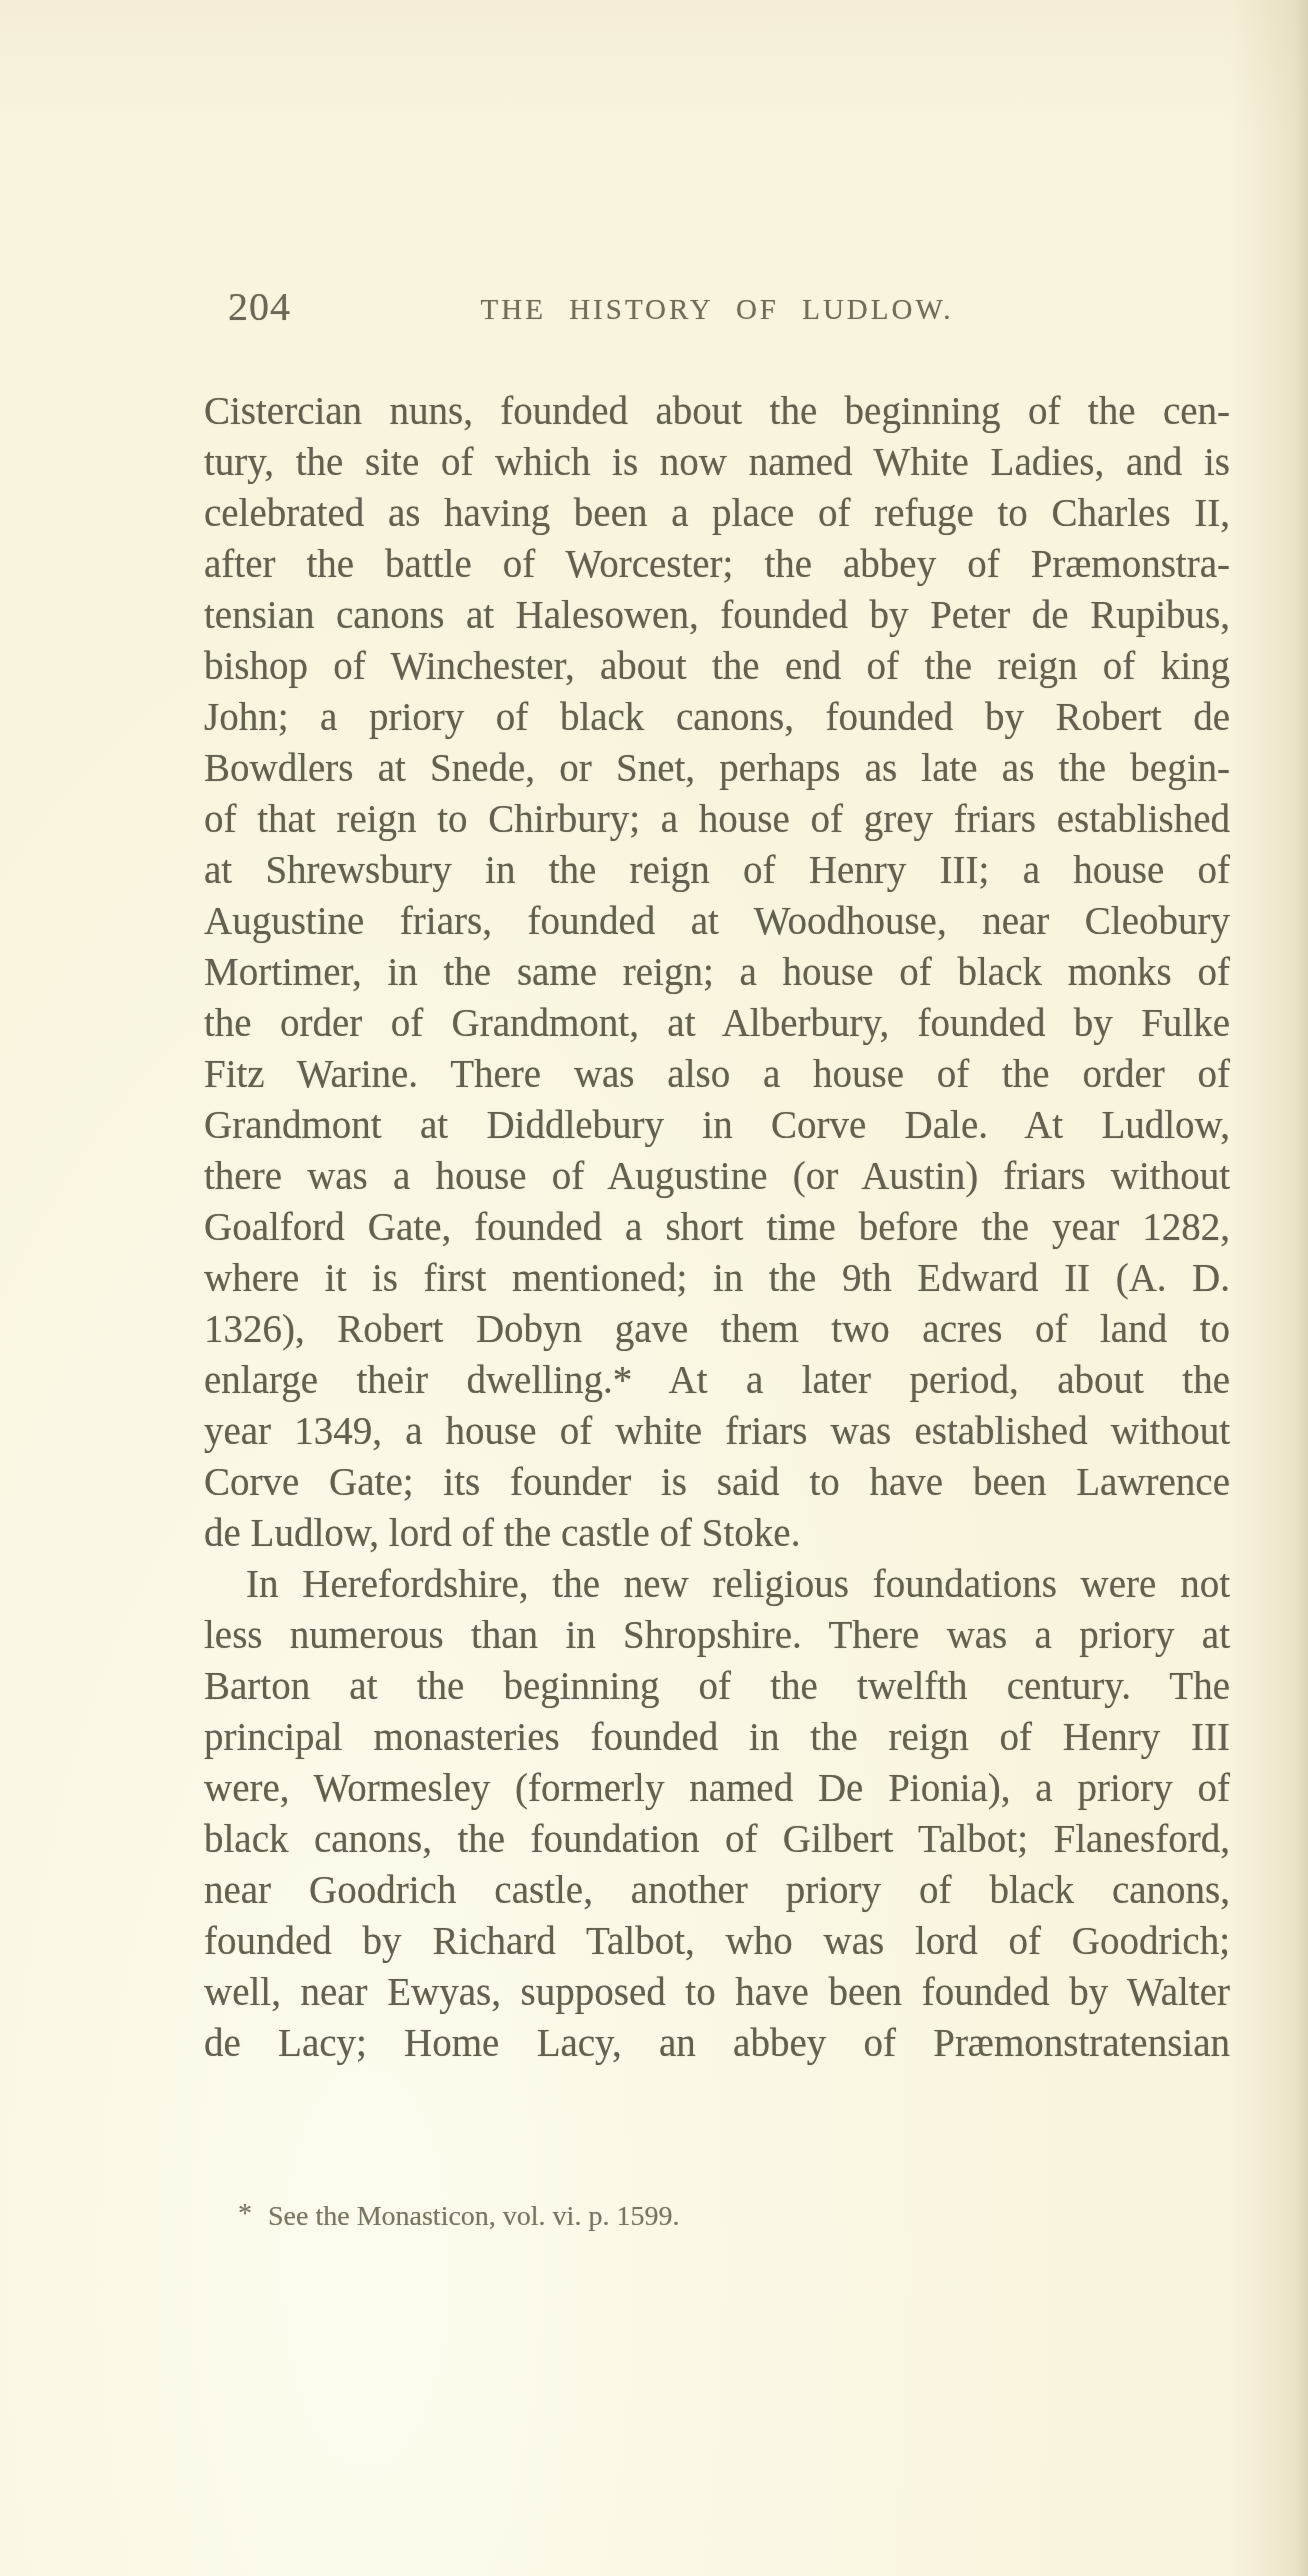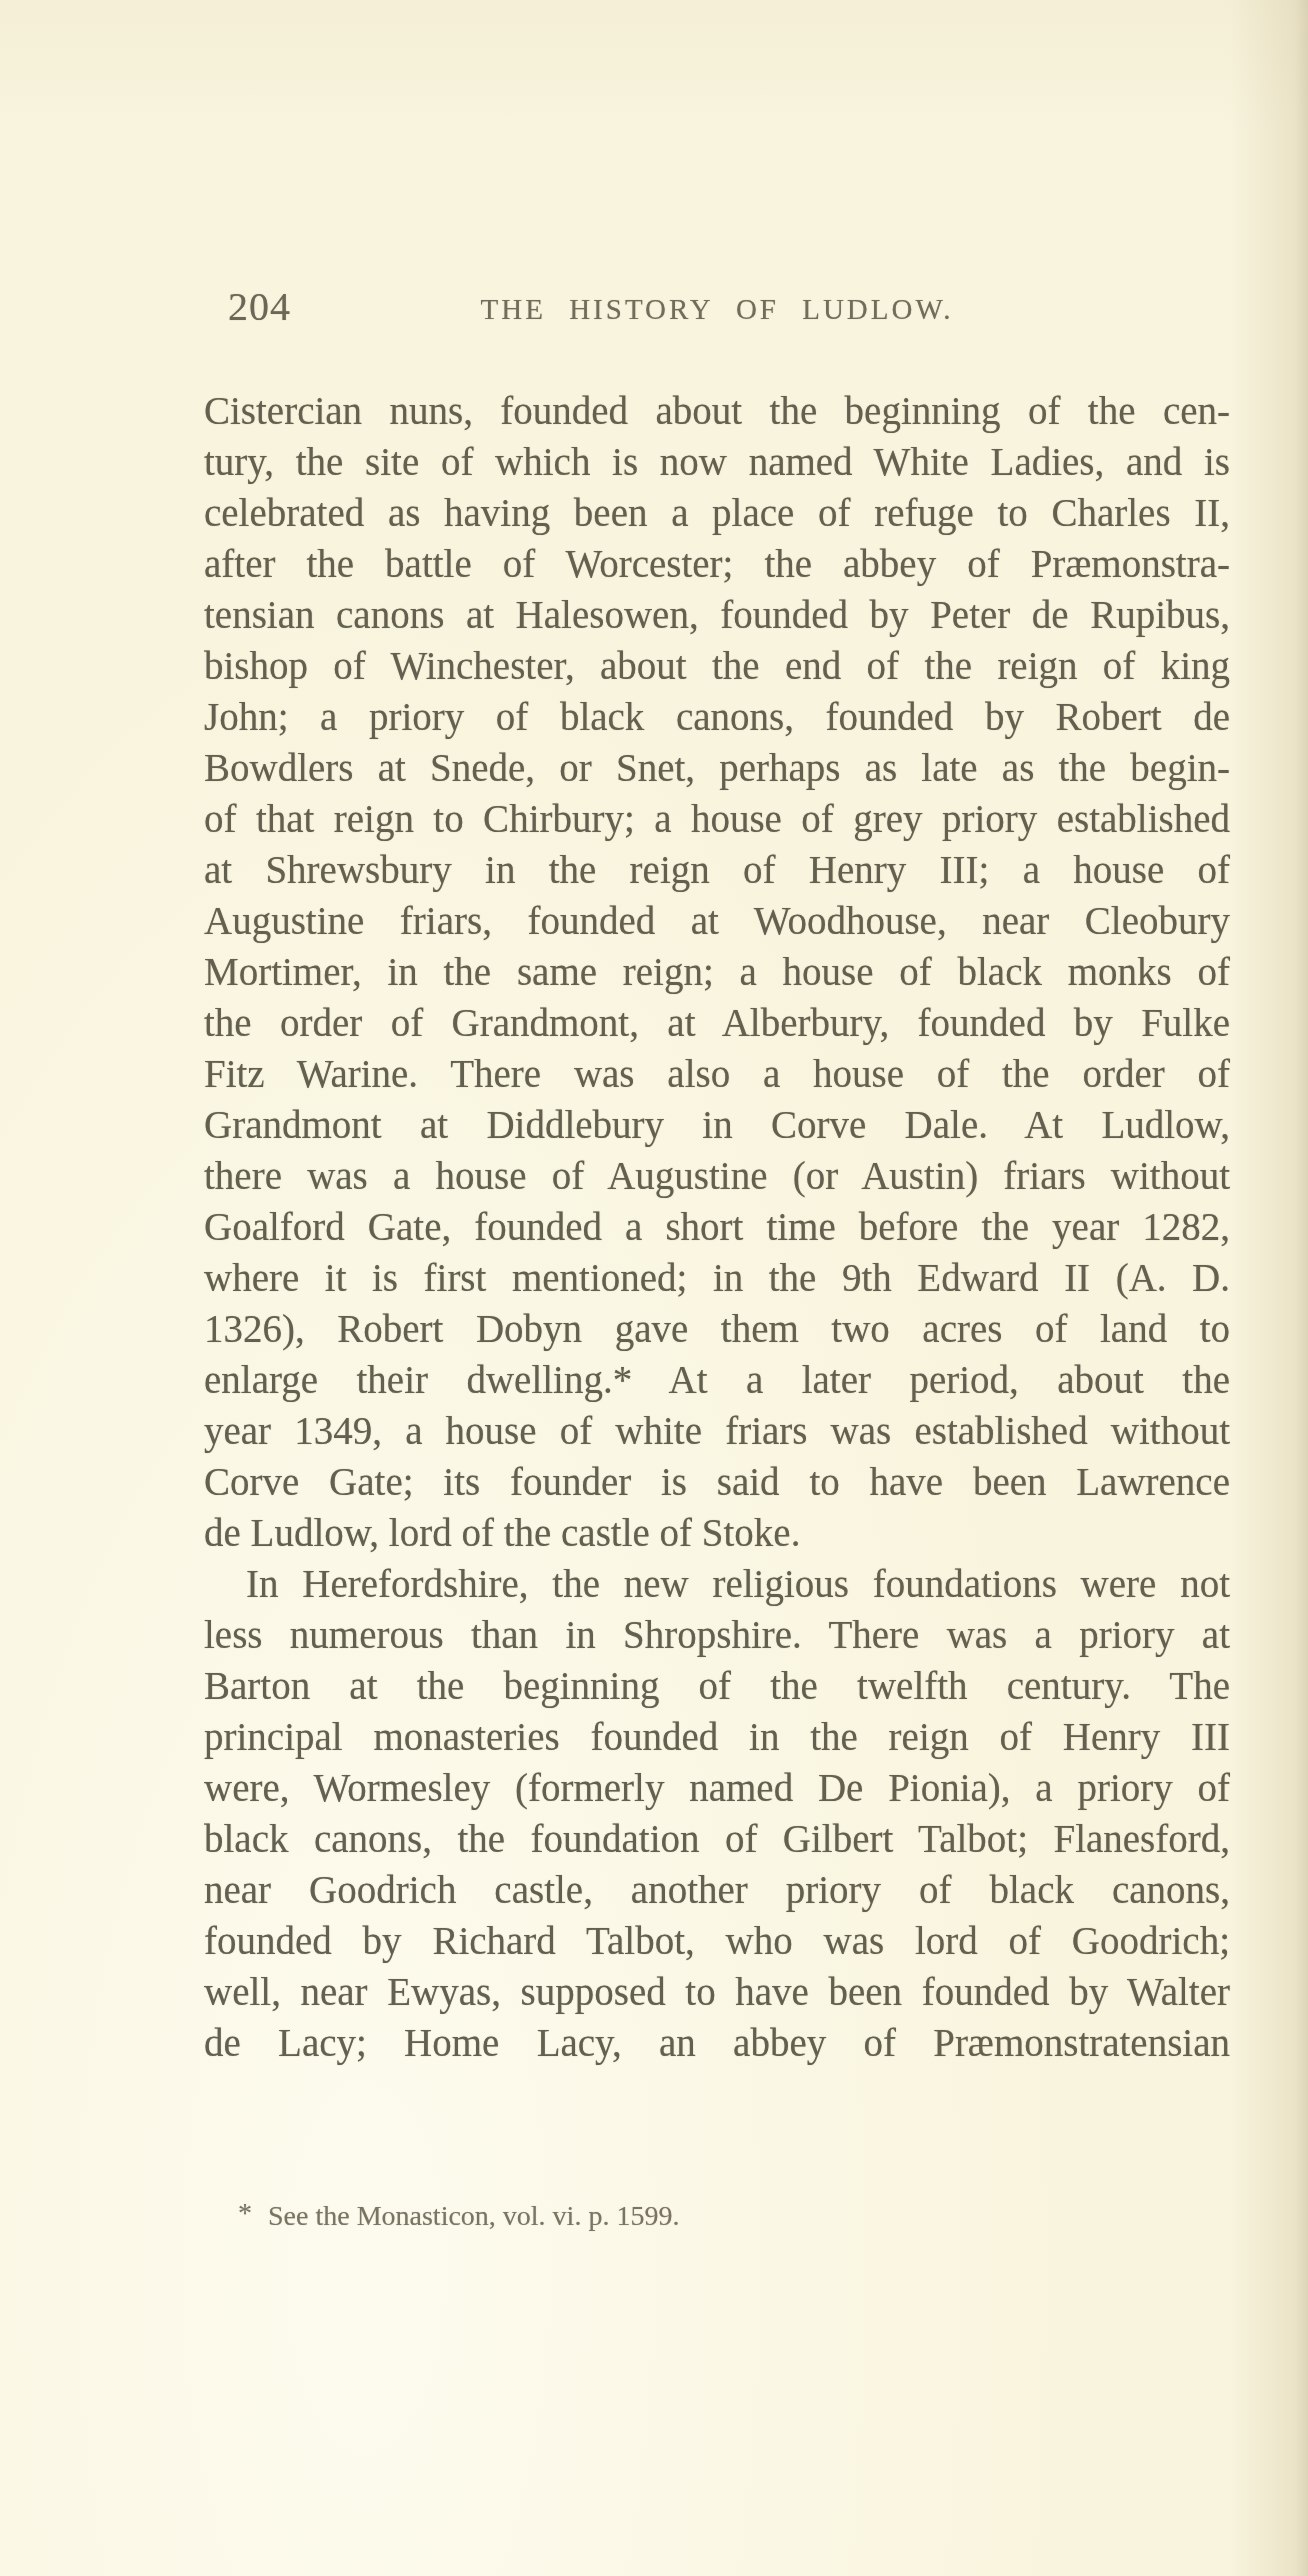--- a/index.html
+++ b/index.html
@@ -105,21 +105,21 @@
   <main class="body-text" id="body-text">
       <div class="paragraph">
         <div class="line">Cistercian nuns, founded about the beginning of the cen-</div>
         <div class="line">tury, the site of which is now named White Ladies, and is</div>
         <div class="line">celebrated as having been a place of refuge to Charles II,</div>
         <div class="line">after the battle of Worcester; the abbey of Præmonstra-</div>
         <div class="line">tensian canons at Halesowen, founded by Peter de Rupibus,</div>
         <div class="line">bishop of Winchester, about the end of the reign of king</div>
         <div class="line">John; a priory of black canons, founded by Robert de</div>
         <div class="line">Bowdlers at Snede, or Snet, perhaps as late as the begin-</div>
-        <div class="line">of that reign to Chirbury; a house of grey priory established</div>
+        <div class="line">of that reign to Chirbury; a house of grey friars established</div>
         <div class="line">at Shrewsbury in the reign of Henry III; a house of</div>
         <div class="line">Augustine friars, founded at Woodhouse, near Cleobury</div>
         <div class="line">Mortimer, in the same reign; a house of black monks of</div>
         <div class="line">the order of Grandmont, at Alberbury, founded by Fulke</div>
         <div class="line">Fitz Warine. There was also a house of the order of</div>
         <div class="line">Grandmont at Diddlebury in Corve Dale. At Ludlow,</div>
         <div class="line">there was a house of Augustine (or Austin) friars without</div>
         <div class="line">Goalford Gate, founded a short time before the year 1282,</div>
         <div class="line">where it is first mentioned; in the 9th Edward II (A. D.</div>
         <div class="line">1326), Robert Dobyn gave them two acres of land to</div>

